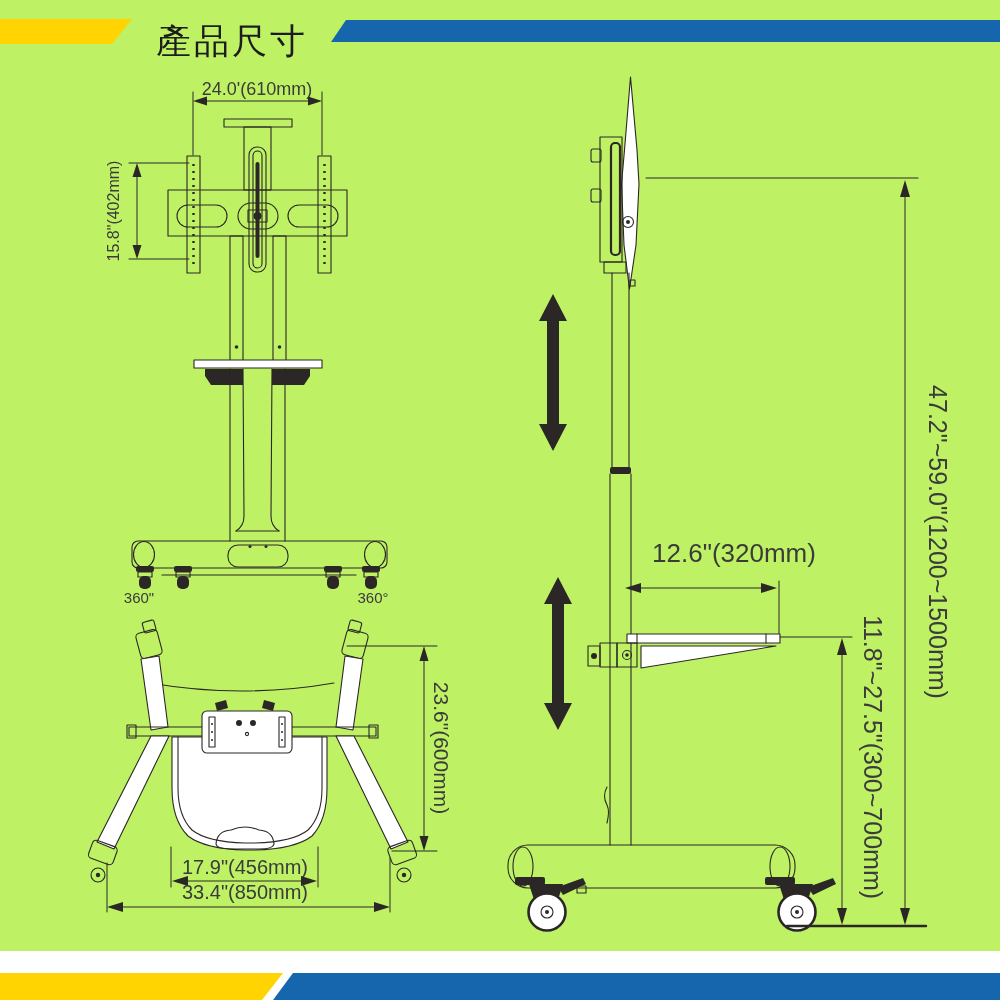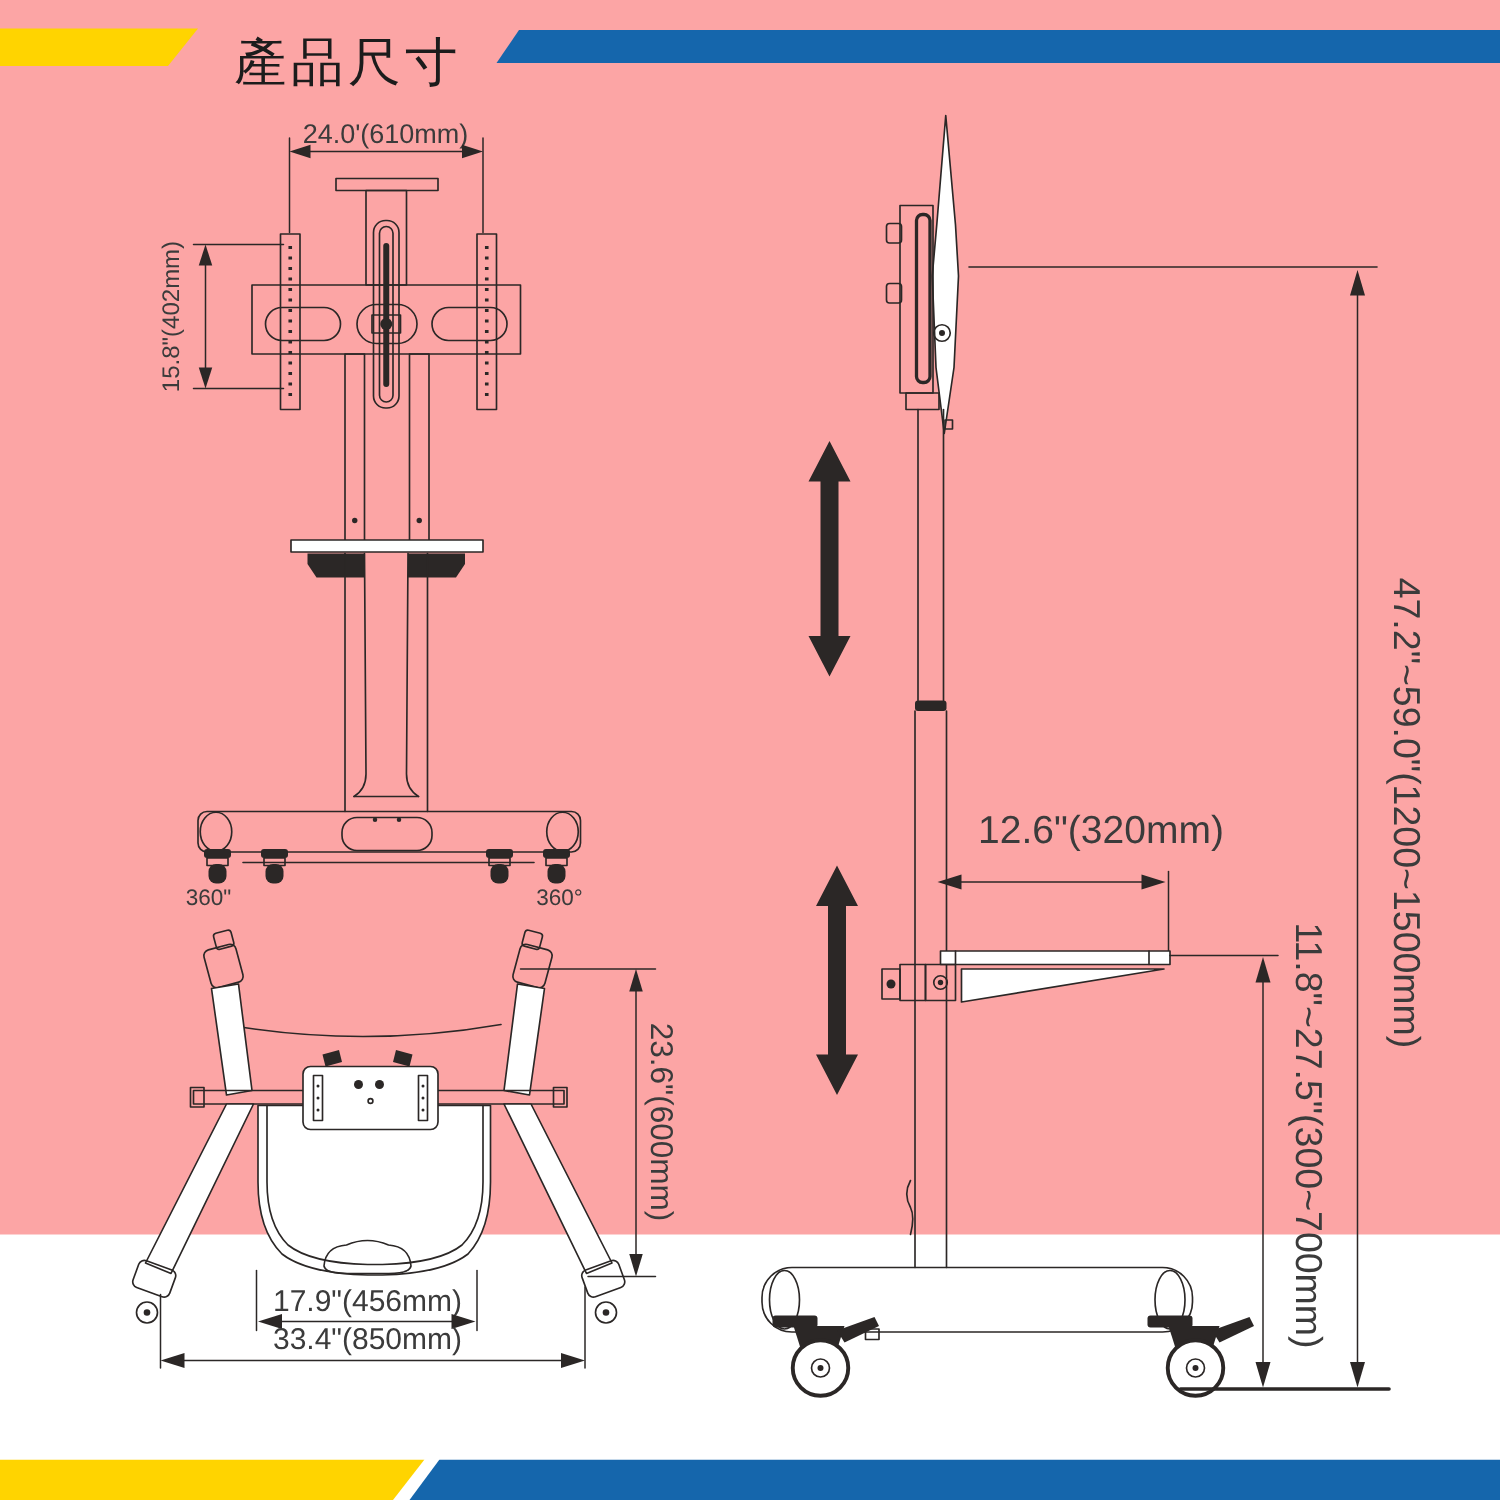--- a/index.html
+++ b/index.html
@@ -1,17 +1,17 @@
 <!DOCTYPE html>
 <html><head>
 <meta charset="utf-8">
 <style>
   html,body{margin:0;padding:0;background:#ffffff;width:1000px;height:1000px;overflow:hidden;
     font-family:"Liberation Sans", sans-serif;}
-  .stage{position:relative;width:1000px;height:823px;background:#fca5a5;text-align:center;}
+  .stage{position:relative;width:1000px;height:951px;background:#bef264;text-align:center;}
   .abs{position:absolute;}
   .title{left:156px;top:18px;font-size:35px;letter-spacing:3px;color:#1c1c1c;
     font-family:"Liberation Sans","DejaVu Sans",sans-serif;font-weight:500;}
   svg text{font-family:"Liberation Sans", sans-serif;fill:#3b3b3b;}
   .ln{fill:none;stroke:#2b2726;stroke-width:1.1;stroke-linecap:round;stroke-linejoin:round;}
   .lnw{fill:#ffffff;stroke:#2b2726;stroke-width:1.1;stroke-linejoin:round;}
   .thin{stroke-width:1;}
   .dk{fill:#2b2726;stroke:none;}
   .holes{fill:none;stroke:#2b2726;stroke-width:2.4;stroke-dasharray:2 5;}
 </style>

